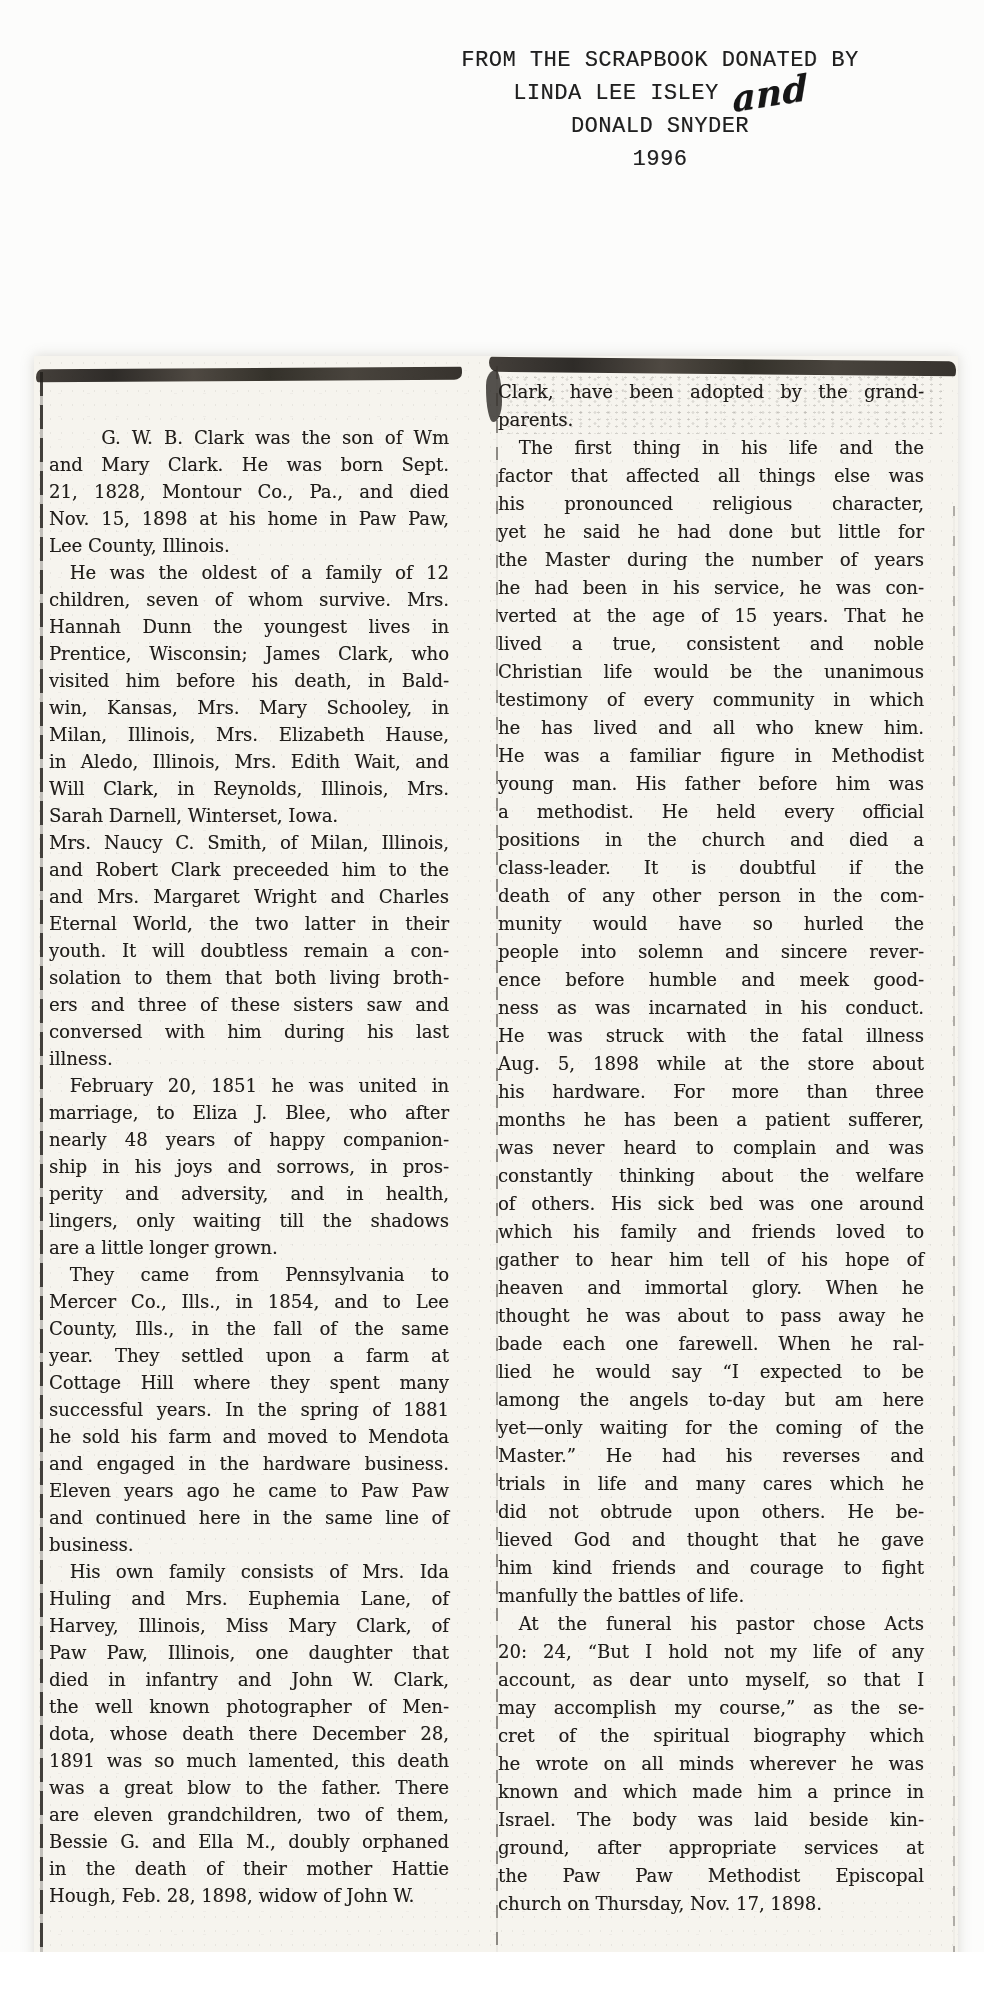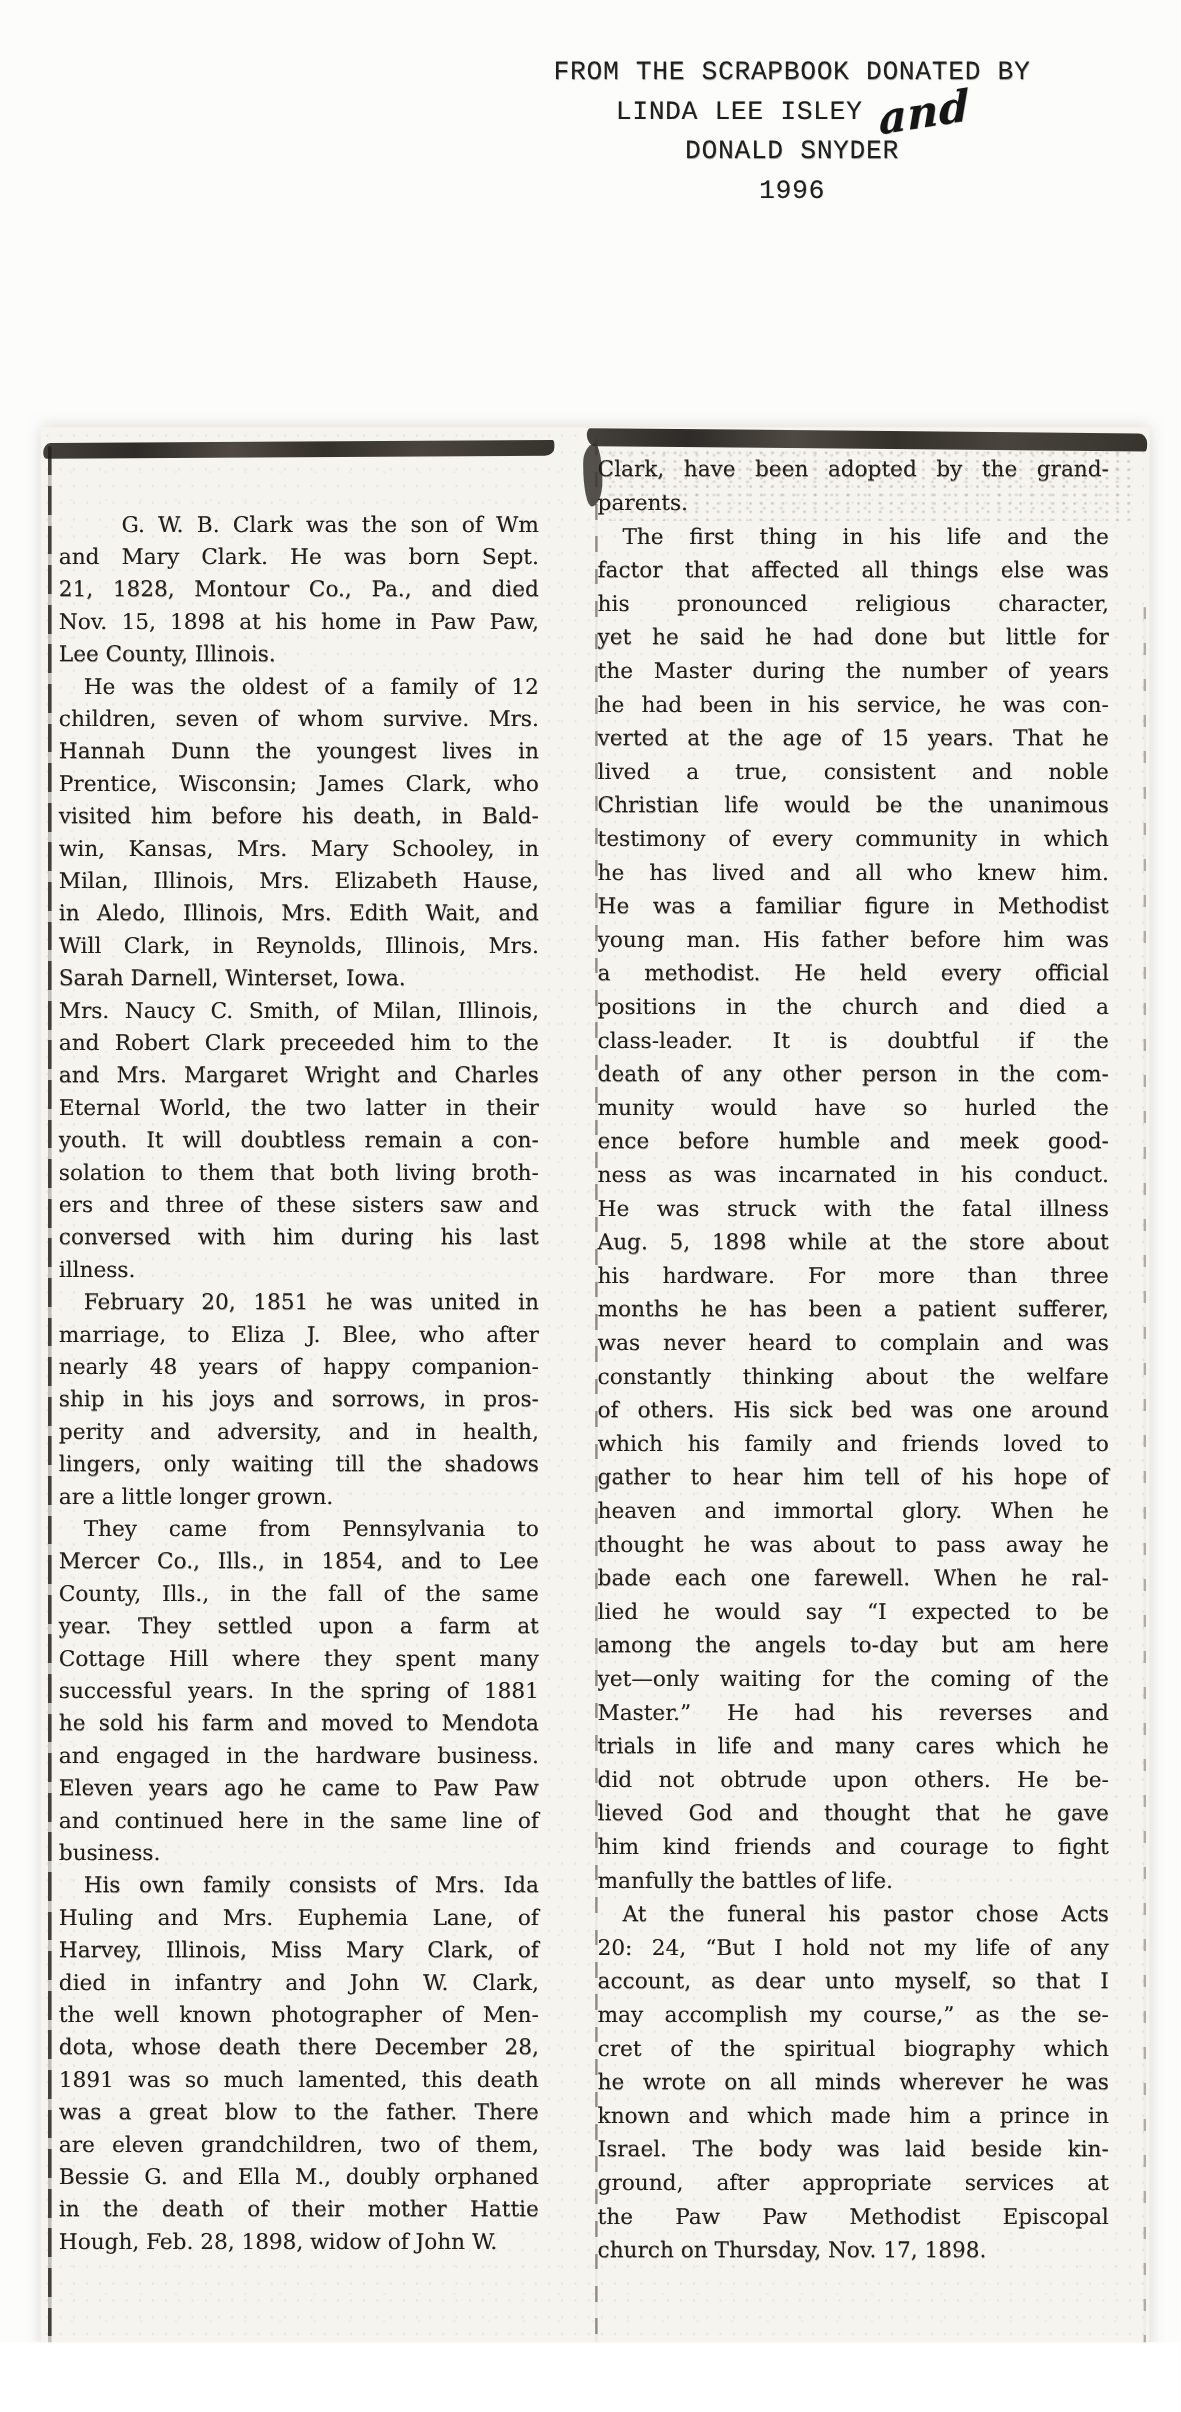--- a/index.html
+++ b/index.html
@@ -147,20 +147,21 @@
           <div class="line">he sold his farm and moved to Mendota</div>
           <div class="line">and engaged in the hardware business.</div>
           <div class="line">Eleven years ago he came to Paw Paw</div>
           <div class="line">and continued here in the same line of</div>
           <div class="line">business.</div>
         </div>
         <div class="paragraph">
           <div class="line indent-normal">His own family consists of Mrs. Ida</div>
           <div class="line">Huling and Mrs. Euphemia Lane, of</div>
           <div class="line">Harvey, Illinois, Miss Mary Clark, of</div>
+          <div class="line">Paw Paw, Illinois, one daughter that</div>
           <div class="line">died in infantry and John W. Clark,</div>
           <div class="line">the well known photographer of Men-</div>
           <div class="line">dota, whose death there December 28,</div>
           <div class="line">1891 was so much lamented, this death</div>
           <div class="line">was a great blow to the father.  There</div>
           <div class="line">are eleven grandchildren, two of them,</div>
           <div class="line">Bessie G. and Ella M., doubly orphaned</div>
           <div class="line">in the death of their mother Hattie</div>
           <div class="line">Hough, Feb. 28, 1898, widow of John W.</div>
         </div>
@@ -182,20 +183,21 @@
           <div class="line">Christian life would be the unanimous</div>
           <div class="line">testimony of every community in which</div>
           <div class="line">he has lived and all who knew him.</div>
           <div class="line">He was a familiar figure in Methodist</div>
           <div class="line">young man.  His father before him was</div>
           <div class="line">a methodist.  He held every official</div>
           <div class="line">positions in the church and died a</div>
           <div class="line">class-leader.  It is doubtful if the</div>
           <div class="line">death of any other person in the com-</div>
           <div class="line">munity would have so hurled the</div>
+          <div class="line">people into solemn and sincere rever-</div>
           <div class="line">ence before humble and meek good-</div>
           <div class="line">ness as was incarnated in his conduct.</div>
           <div class="line">He was struck with the fatal illness</div>
           <div class="line">Aug. 5, 1898 while at the store about</div>
           <div class="line">his hardware.  For more than three</div>
           <div class="line">months he has been a patient sufferer,</div>
           <div class="line">was never heard to complain and was</div>
           <div class="line">constantly thinking about the welfare</div>
           <div class="line">of others.  His sick bed was one around</div>
           <div class="line">which his family and friends loved to</div>

